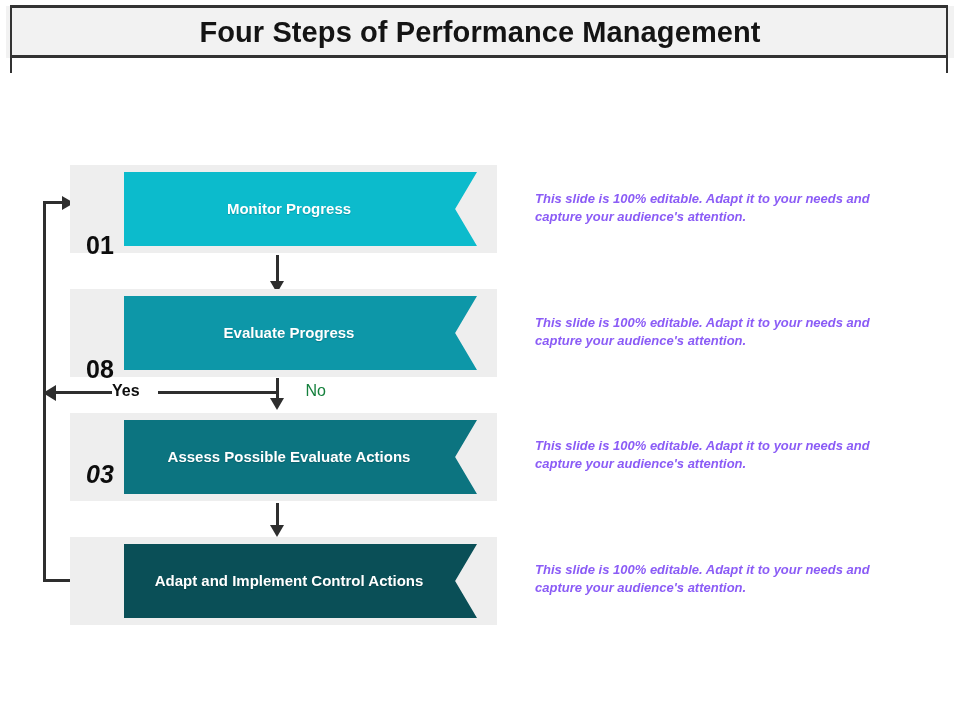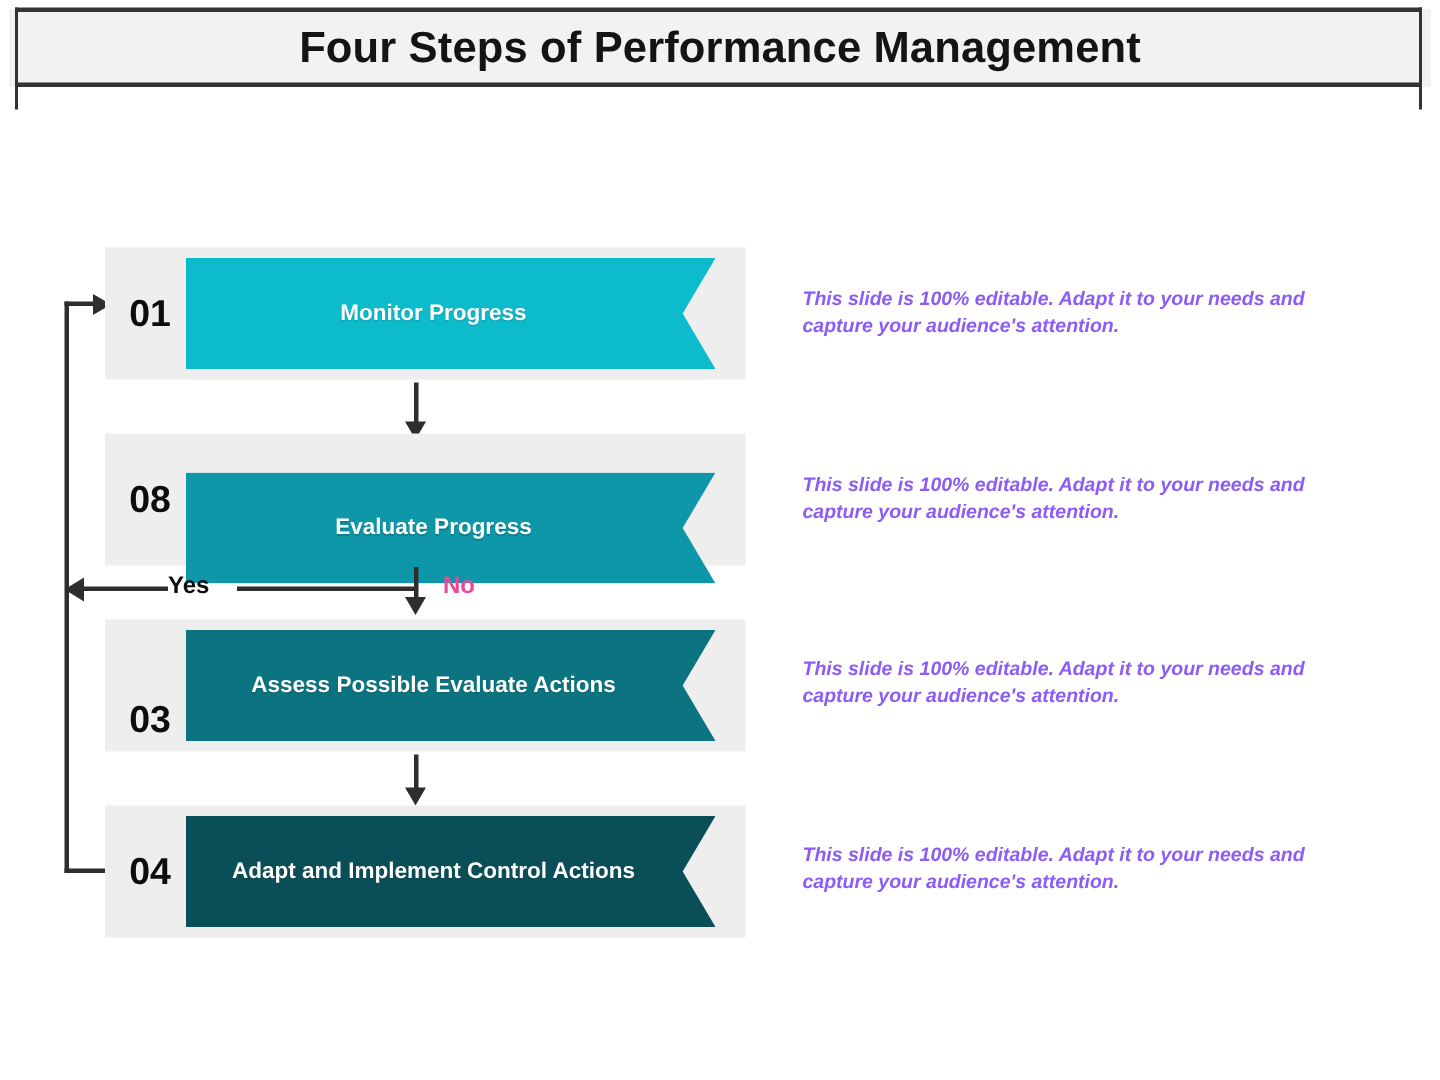--- a/index.html
+++ b/index.html
@@ -86,20 +86,21 @@
   .step-num {
     position: absolute;
     left: 78px;
     width: 44px;
     height: 88px;
     line-height: 88px;
     text-align: center;
     font-size: 25px;
     font-weight: bold;
     color: #0d0d0d;
+    margin-top: 36px;
   }
   .ribbon {
     position: absolute;
     left: 124px;
     width: 353px;
     height: 74px;
   }
   .ribbon-shape {
     position: absolute;
     inset: 0;
@@ -209,24 +210,24 @@
     text-align: left;
     font-size: 16px;
     font-weight: bold;
     color: #0d0d0d;
   }
   .no-label {
     position: absolute;
     left: 286px;
     top: 382px;
     width: 40px;
-    text-align: center;
+    text-align: right;
     font-size: 16px;
-    font-weight: bold;
-    color: #ec4899;
+    font-weight: normal;
+    color: #15803d;
   }
 
   
   .body-copy {
     position: absolute;
     left: 535px;
     width: 362px;
     font-size: 13px;
     font-style: italic;
     font-weight: bold;
@@ -257,46 +258,45 @@
     <div class="ribbon-shape" style="background: rgb(12, 187, 204);"></div>
     <div class="ribbon-label">Monitor Progress</div>
   </div>
   <div class="body-copy" style="top:190px;">This slide is 100% editable. Adapt it to your needs and capture your audience's attention.</div>
 
   <div class="down-arrow-stem" style="top:255px; height:30px;"></div>
   <div class="down-arrow-head" style="top:281px;"></div>
 
   <div class="step-panel" style="top: 289px; background: rgb(238, 238, 238);"></div>
   <div class="step-num" style="top:289px;">08</div>
-  <div class="ribbon" style="top:296px;margin-top:19px;">
+  <div class="ribbon" style="top:296px;">
     <div class="ribbon-shape" style="background: rgb(13, 151, 168);"></div>
     <div class="ribbon-label">Evaluate Progress</div>
   </div>
   <div class="body-copy" style="top:314px;">This slide is 100% editable. Adapt it to your needs and capture your audience's attention.</div>
 
   <div class="yes-head"></div>
   <div class="yes-line-a"></div>
   <div class="yes-label">Yes</div>
   <div class="yes-line-b"></div>
   <div class="no-label">No</div>
   <div class="down-arrow-stem" style="top:378px; height:24px;"></div>
   <div class="down-arrow-head" style="top:398px;"></div>
 
   <div class="step-panel" style="top: 413px; background: rgb(238, 238, 238);"></div>
-  <div class="step-num" style="top:436px;">03</div>
+  <div class="step-num" style="top:394px;font-style:italic;">03</div>
   <div class="ribbon" style="top:420px;">
     <div class="ribbon-shape" style="background: rgb(12, 116, 128);"></div>
     <div class="ribbon-label">Assess Possible Evaluate Actions</div>
   </div>
   <div class="body-copy" style="top:437px;">This slide is 100% editable. Adapt it to your needs and capture your audience's attention.</div>
 
   <div class="down-arrow-stem" style="top:503px; height:26px;"></div>
   <div class="down-arrow-head" style="top:525px;"></div>
 
   <div class="step-panel" style="top: 537px; background: rgb(238, 238, 238);"></div>
-  <div class="step-num" style="top:537px;">04</div>
   <div class="ribbon" style="top:544px;">
     <div class="ribbon-shape" style="background: rgb(10, 79, 87);"></div>
     <div class="ribbon-label">Adapt and Implement Control Actions</div>
   </div>
   <div class="body-copy" style="top:561px;">This slide is 100% editable. Adapt it to your needs and capture your audience's attention.</div>
 
 </div>
 
 </body></html>

